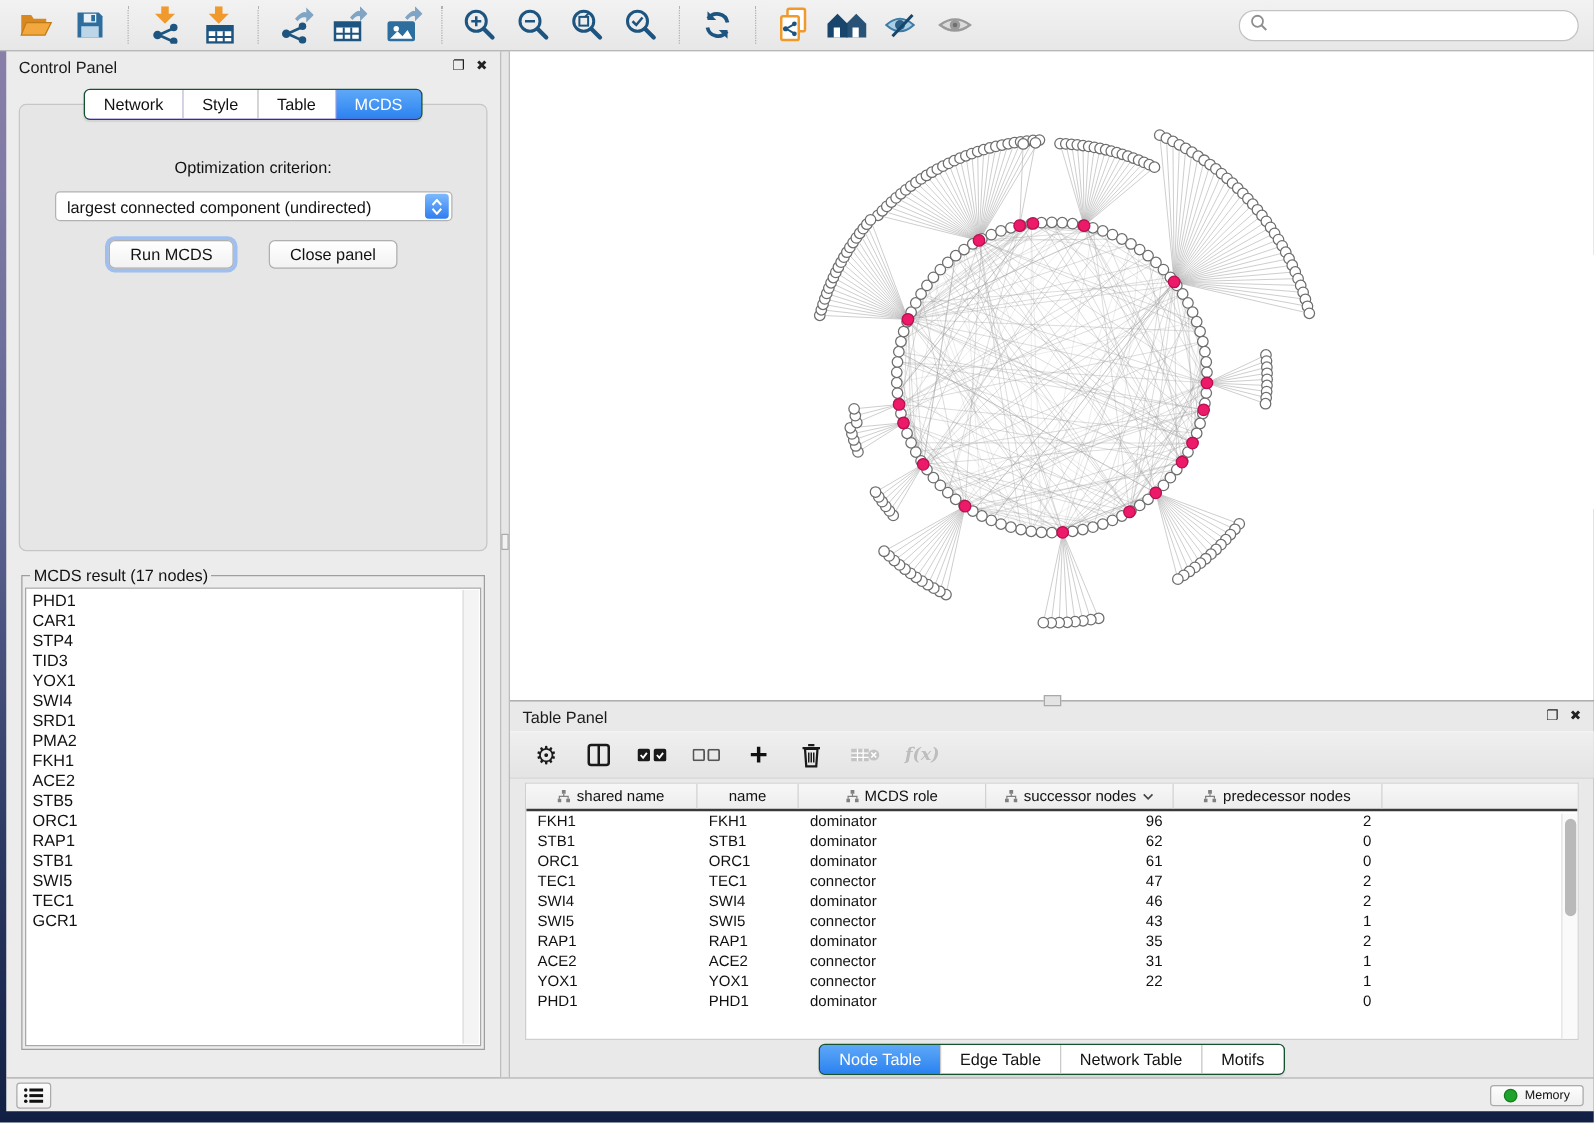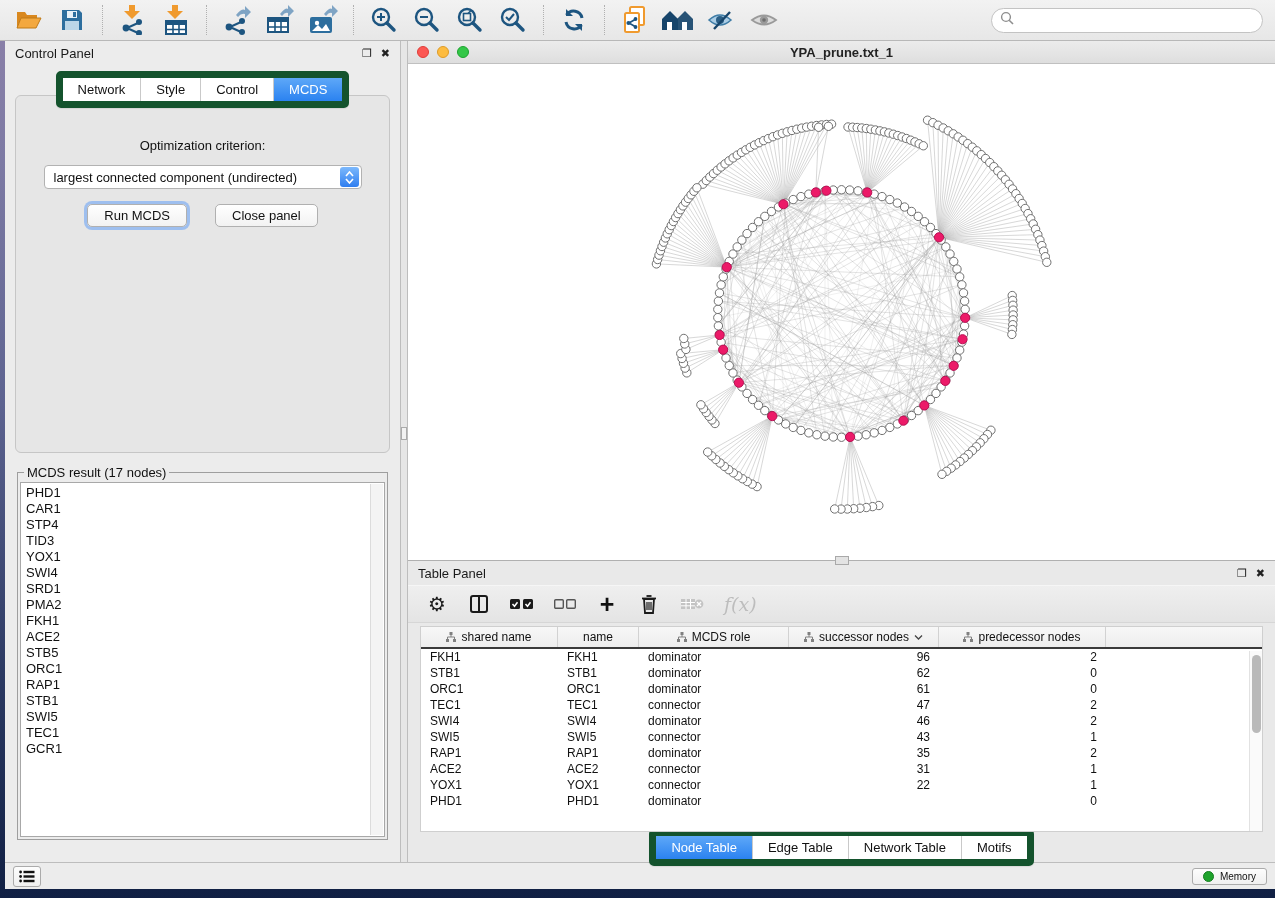--- a/index.html
+++ b/index.html
@@ -26,21 +26,21 @@
   .content { flex:1; display:flex; flex-direction:column; margin-left:5px; min-height:0; }
   .main-row { flex:1; display:flex; min-height:0; }
 
   
   .control-panel { width:395px; flex:0 0 395px; background:#ececec; display:flex; flex-direction:column; min-height:0; }
   .panel-header { height:24px; flex:0 0 24px; display:flex; align-items:center; padding:0 10px; }
   .panel-title { font-size:13px; color:#1a1a1a; }
   .panel-header .spacer { flex:1; }
   .win-glyph { font-size:11px; color:#222; margin-left:9px; line-height:1; cursor:default; }
   .cp-tabs-row { display:flex; justify-content:center; position:relative; z-index:2; margin-top:6px; margin-bottom:-13px; }
-  .seg { display:inline-flex; border:7px solid #14532d; border-radius:5px; overflow:hidden; background:#8b5cf6; box-shadow:0 1px 1px rgba(0,0,0,0.08); }
+  .seg { display:inline-flex; border:1px solid #14532d; border-radius:5px; overflow:hidden; background:#8b5cf6; box-shadow:0 1px 1px rgba(0,0,0,0.08); }
   .seg-tab { padding:4px 15px; font-size:13px; color:#111; background:#fff; border-left:1px solid #c9c9c9; cursor:default; white-space:nowrap; }
   .seg-tab:first-child { border-left:none; }
   .seg-tab.selected { background:linear-gradient(#5ea8f8,#2b82f0); color:#fff; }
   .cp-box { margin:0 10px; border:1px solid #c6c6c6; border-radius:6px; background:#e6e6e6;
     height:358px; flex:0 0 358px; display:flex; flex-direction:column; align-items:center; padding-top:34px; }
   .opt-label { font-size:13px; color:#111; margin-top:8px; }
   .select-box { margin-top:12px; width:318px; height:24px; background:#fff; border:1px solid #b2b2b2;
     border-radius:4px; display:flex; align-items:center; padding-left:9px; font-size:13px; color:#111; }
   .select-box .sel-text { flex:1; }
   .sel-stepper { width:19px; height:20px; margin:2px; border-radius:3px;
@@ -76,21 +76,21 @@
   .net-canvas svg { position:absolute; inset:0; width:100%; height:100%; }
 
   
   .table-panel { flex:1; background:#e9e9e9; display:flex; flex-direction:column; position:relative; min-height:0; }
   .h-grip { position:absolute; top:-5px; left:50%; margin-left:-7px; width:14px; height:9px; background:#e3e3e3; border:1px solid #a9a9a9; z-index:5; }
   .tp-toolbar { height:38px; flex:0 0 38px; display:flex; align-items:center; gap:20px; padding:0 18px;
     background:linear-gradient(#efefef,#e4e4e4); border-top:1px solid #f6f6f6; border-bottom:1px solid #d6d6d6; }
   .tp-icon { display:flex; align-items:center; justify-content:center; min-width:22px; height:24px; cursor:default; }
   .gear-char { font-size:20px; color:#1a1a1a; line-height:1; font-family:"DejaVu Sans",sans-serif; }
   .plus-char { font-size:25px; font-weight:bold; color:#111; line-height:0.8; }
-  .fx-char { font-family:"DejaVu Serif",serif; font-style:italic; font-size:19px; color:#bdbdbd; }
+  .fx-char { font-family:"DejaVu Serif",serif; font-style:italic; font-size:14px; color:#bdbdbd;font-weight:bold; }
 
   .table-wrap { flex:1; margin:3px 12px 0 12px; background:#fff; border:1px solid #cfcfcf; position:relative; overflow:hidden; font-size:12px; }
   .t-hrow { display:flex; background:linear-gradient(#f7f7f7,#ededed); border-bottom:2px solid #3a3a3a; height:22px; }
   .t-hcell { display:flex; align-items:center; justify-content:center; gap:5px; font-size:12px; color:#111;
     border-right:1px solid #d2d2d2; padding:0 4px; overflow:hidden; white-space:nowrap; }
   .t-row { display:flex; height:16px; }
   .t-cell { font-size:12px; color:#111; padding:0 9px; white-space:nowrap; overflow:hidden; display:flex; align-items:center; }
   .t-cell.num { justify-content:flex-end; }
   .t-scroll-track { position:absolute; top:24px; right:0; bottom:0; width:13px; background:#fafafa; border-left:1px solid #e2e2e2; }
   .t-thumb { position:absolute; top:4px; left:2px; width:9px; height:78px; background:#b9b9b9; border-radius:5px; }
@@ -268,21 +268,21 @@
           <span class="panel-title">Control Panel</span>
           <span class="spacer"></span>
           <span class="win-glyph">❐</span>
           <span class="win-glyph">✖</span>
         </div>
 
         <div class="cp-tabs-row">
           <div class="seg" id="cp-tabs">
               <div class="seg-tab">Network</div>
               <div class="seg-tab">Style</div>
-              <div class="seg-tab">Control</div>
+              <div class="seg-tab">Table</div>
               <div class="seg-tab selected">MCDS</div>
             </div>
         </div>
 
         <div class="cp-box">
           <div class="opt-label">Optimization criterion:</div>
           <div class="select-box">
             <span class="sel-text">largest connected component (undirected)</span>
             <span class="sel-stepper">
               <svg width="9" height="6" viewBox="0 0 9 6">
@@ -326,28 +326,20 @@
         </fieldset>
       </div>
 
       <div class="v-splitter">
         <div class="v-grip"></div>
       </div>
 
       <div class="right-col">
 
         <div class="network-window">
-          <div class="net-titlebar">
-            <div class="traffic">
-              <span class="tl red"></span>
-              <span class="tl yellow"></span>
-              <span class="tl green"></span>
-            </div>
-            <div class="net-title">YPA_prune.txt_1</div>
-          </div>
           <div class="net-canvas">
             <svg id="graph-svg" viewBox="0 0 866 497" preserveAspectRatio="xMidYMid meet">
                 <line x1="374.7855262145495" y1="140.51449848549305" x2="551.4327096536572" y2="286.7381720298186" stroke="#9a9a9a" stroke-width="0.6" opacity="0.45"></line>
                 <line x1="374.7855262145495" y1="140.51449848549305" x2="408.3009378471243" y2="371.51525142453676" stroke="#9a9a9a" stroke-width="0.6" opacity="0.45"></line>
                 <line x1="374.7855262145495" y1="140.51449848549305" x2="416.47241753365137" y2="127.10639146880727" stroke="#9a9a9a" stroke-width="0.6" opacity="0.45"></line>
                 <line x1="374.7855262145495" y1="140.51449848549305" x2="324.2582089023727" y2="309.59213764314876" stroke="#9a9a9a" stroke-width="0.6" opacity="0.45"></line>
                 <line x1="374.7855262145495" y1="140.51449848549305" x2="416.4724175336515" y2="372.89360853119274" stroke="#9a9a9a" stroke-width="0.6" opacity="0.45"></line>
                 <line x1="374.7855262145495" y1="140.51449848549305" x2="338.30712762813084" y2="169.9421464067085" stroke="#9a9a9a" stroke-width="0.6" opacity="0.45"></line>
                 <line x1="374.7855262145495" y1="140.51449848549305" x2="369.80753631860216" y2="143.31020417174273" stroke="#9a9a9a" stroke-width="0.6" opacity="0.45"></line>
                 <line x1="374.7855262145495" y1="140.51449848549305" x2="488.9252547827966" y2="139.32766435337473" stroke="#9a9a9a" stroke-width="0.6" opacity="0.45"></line>

